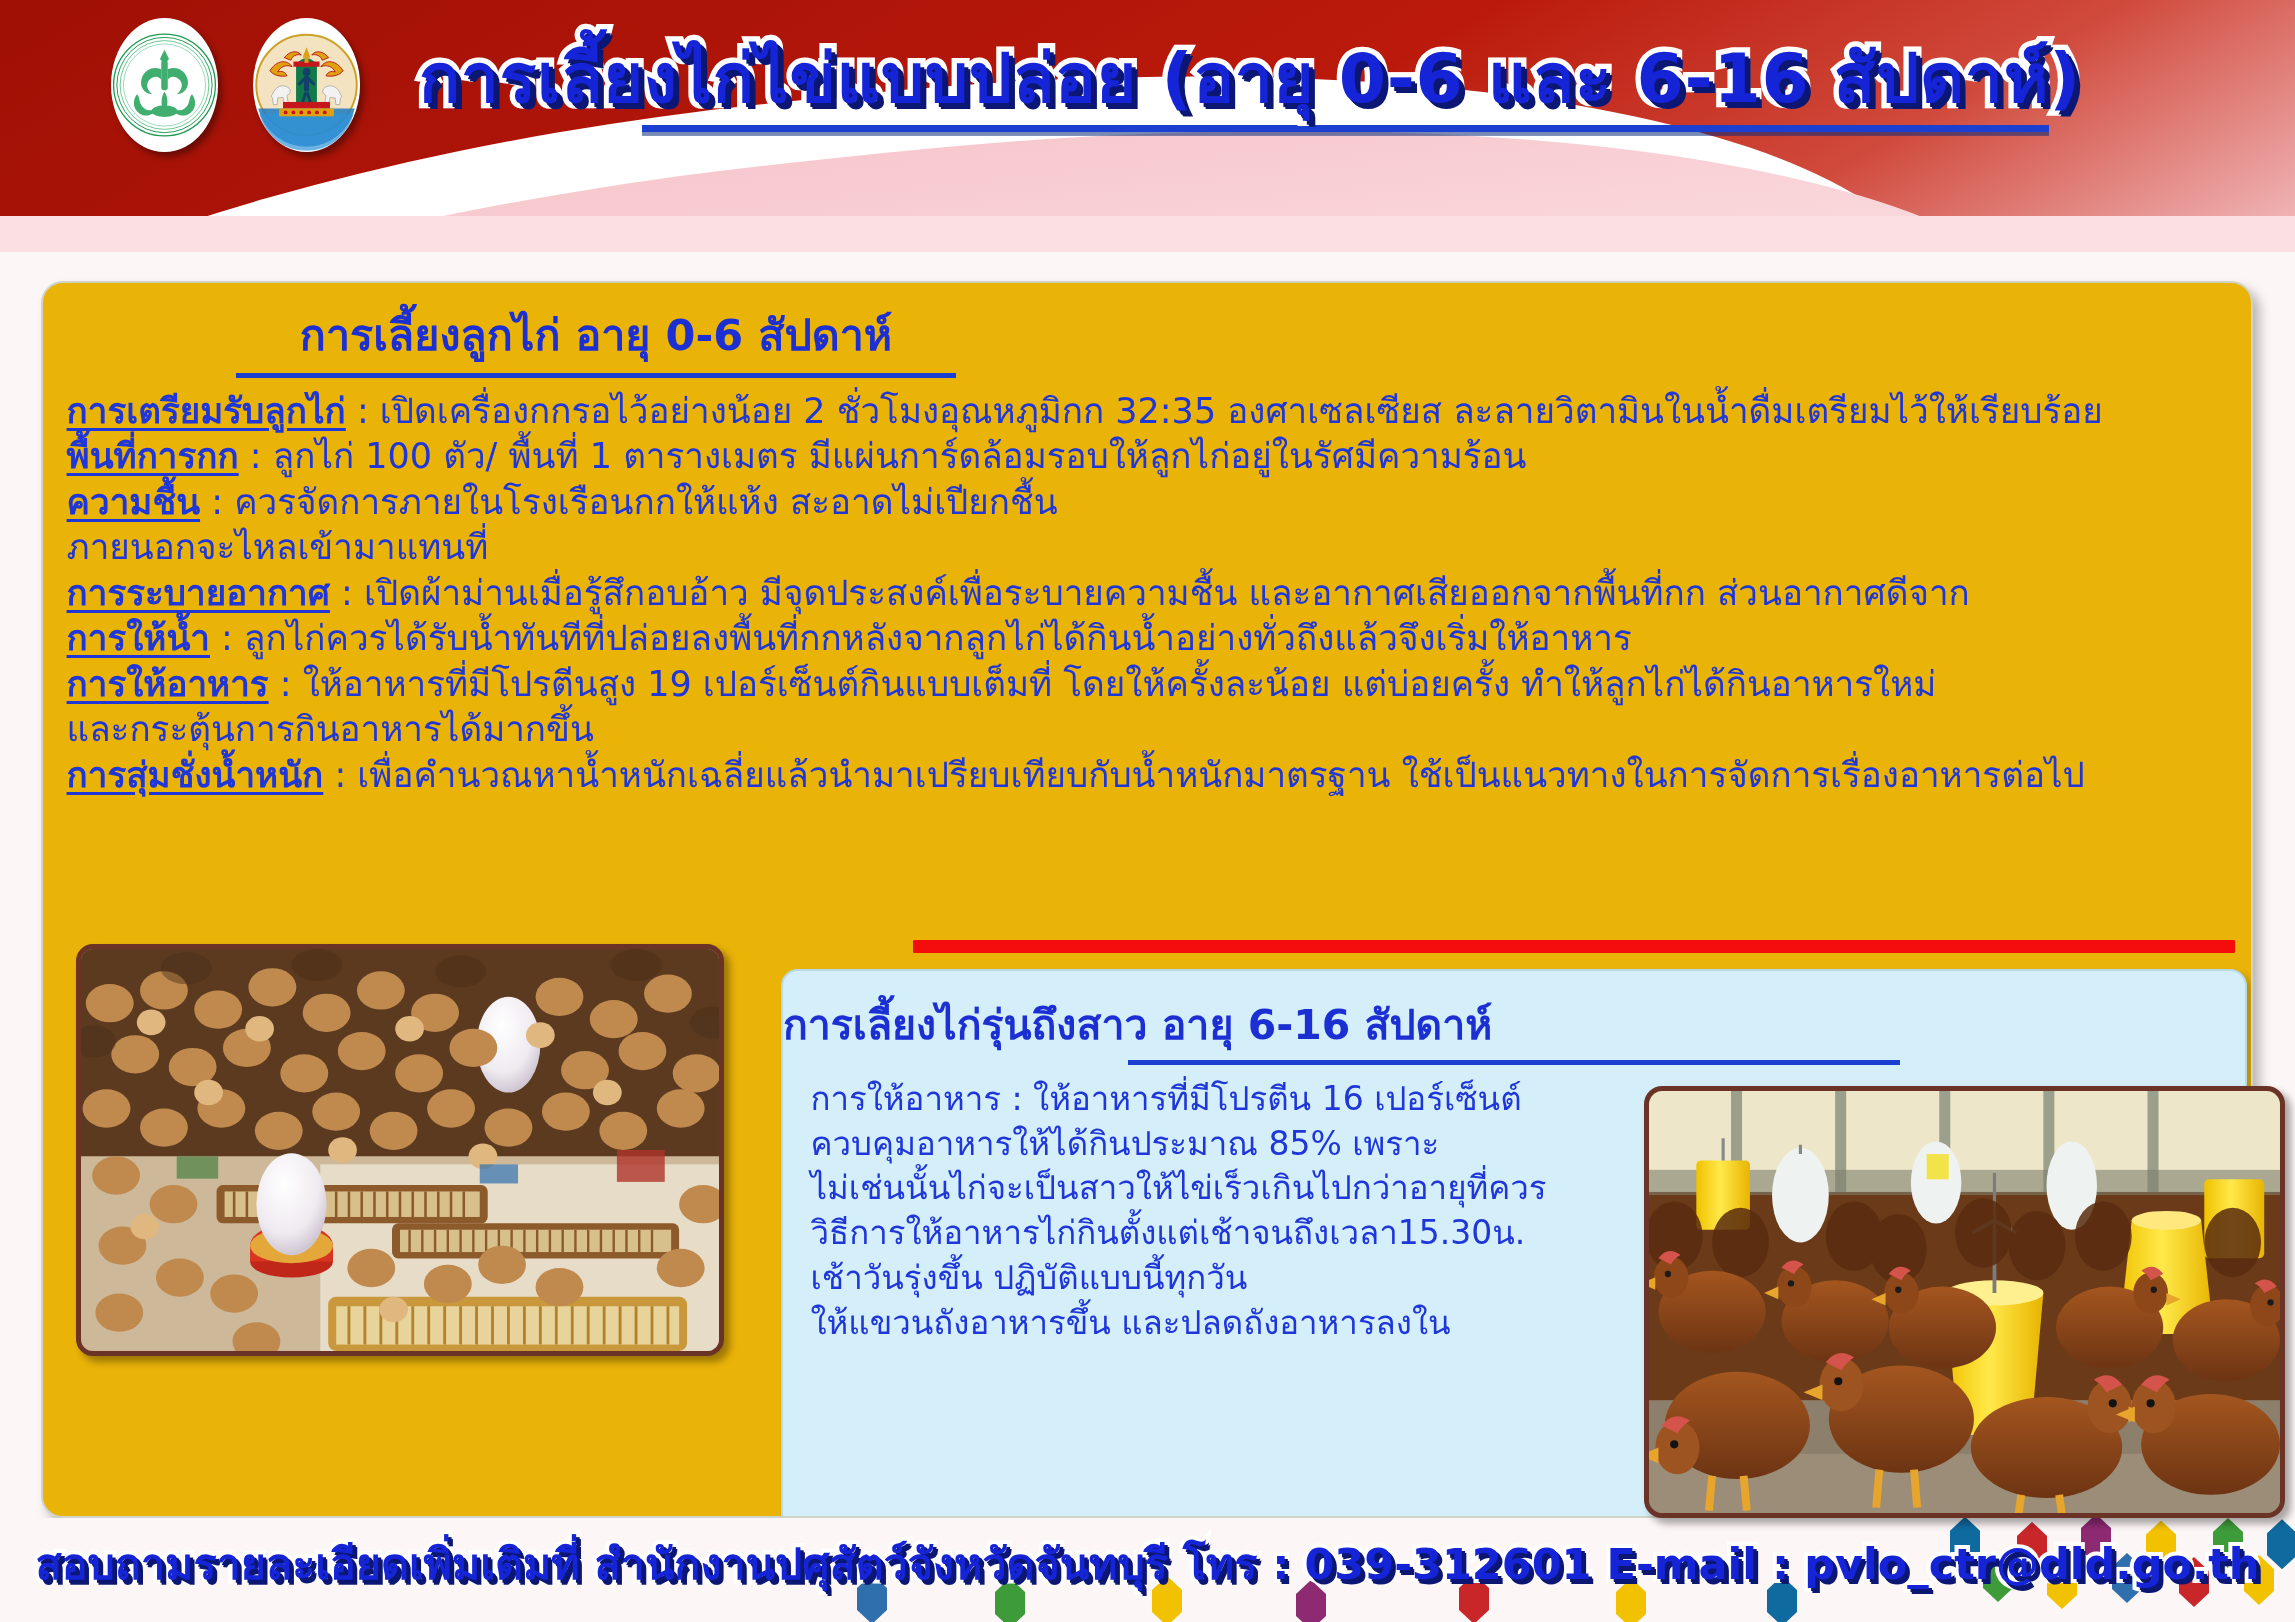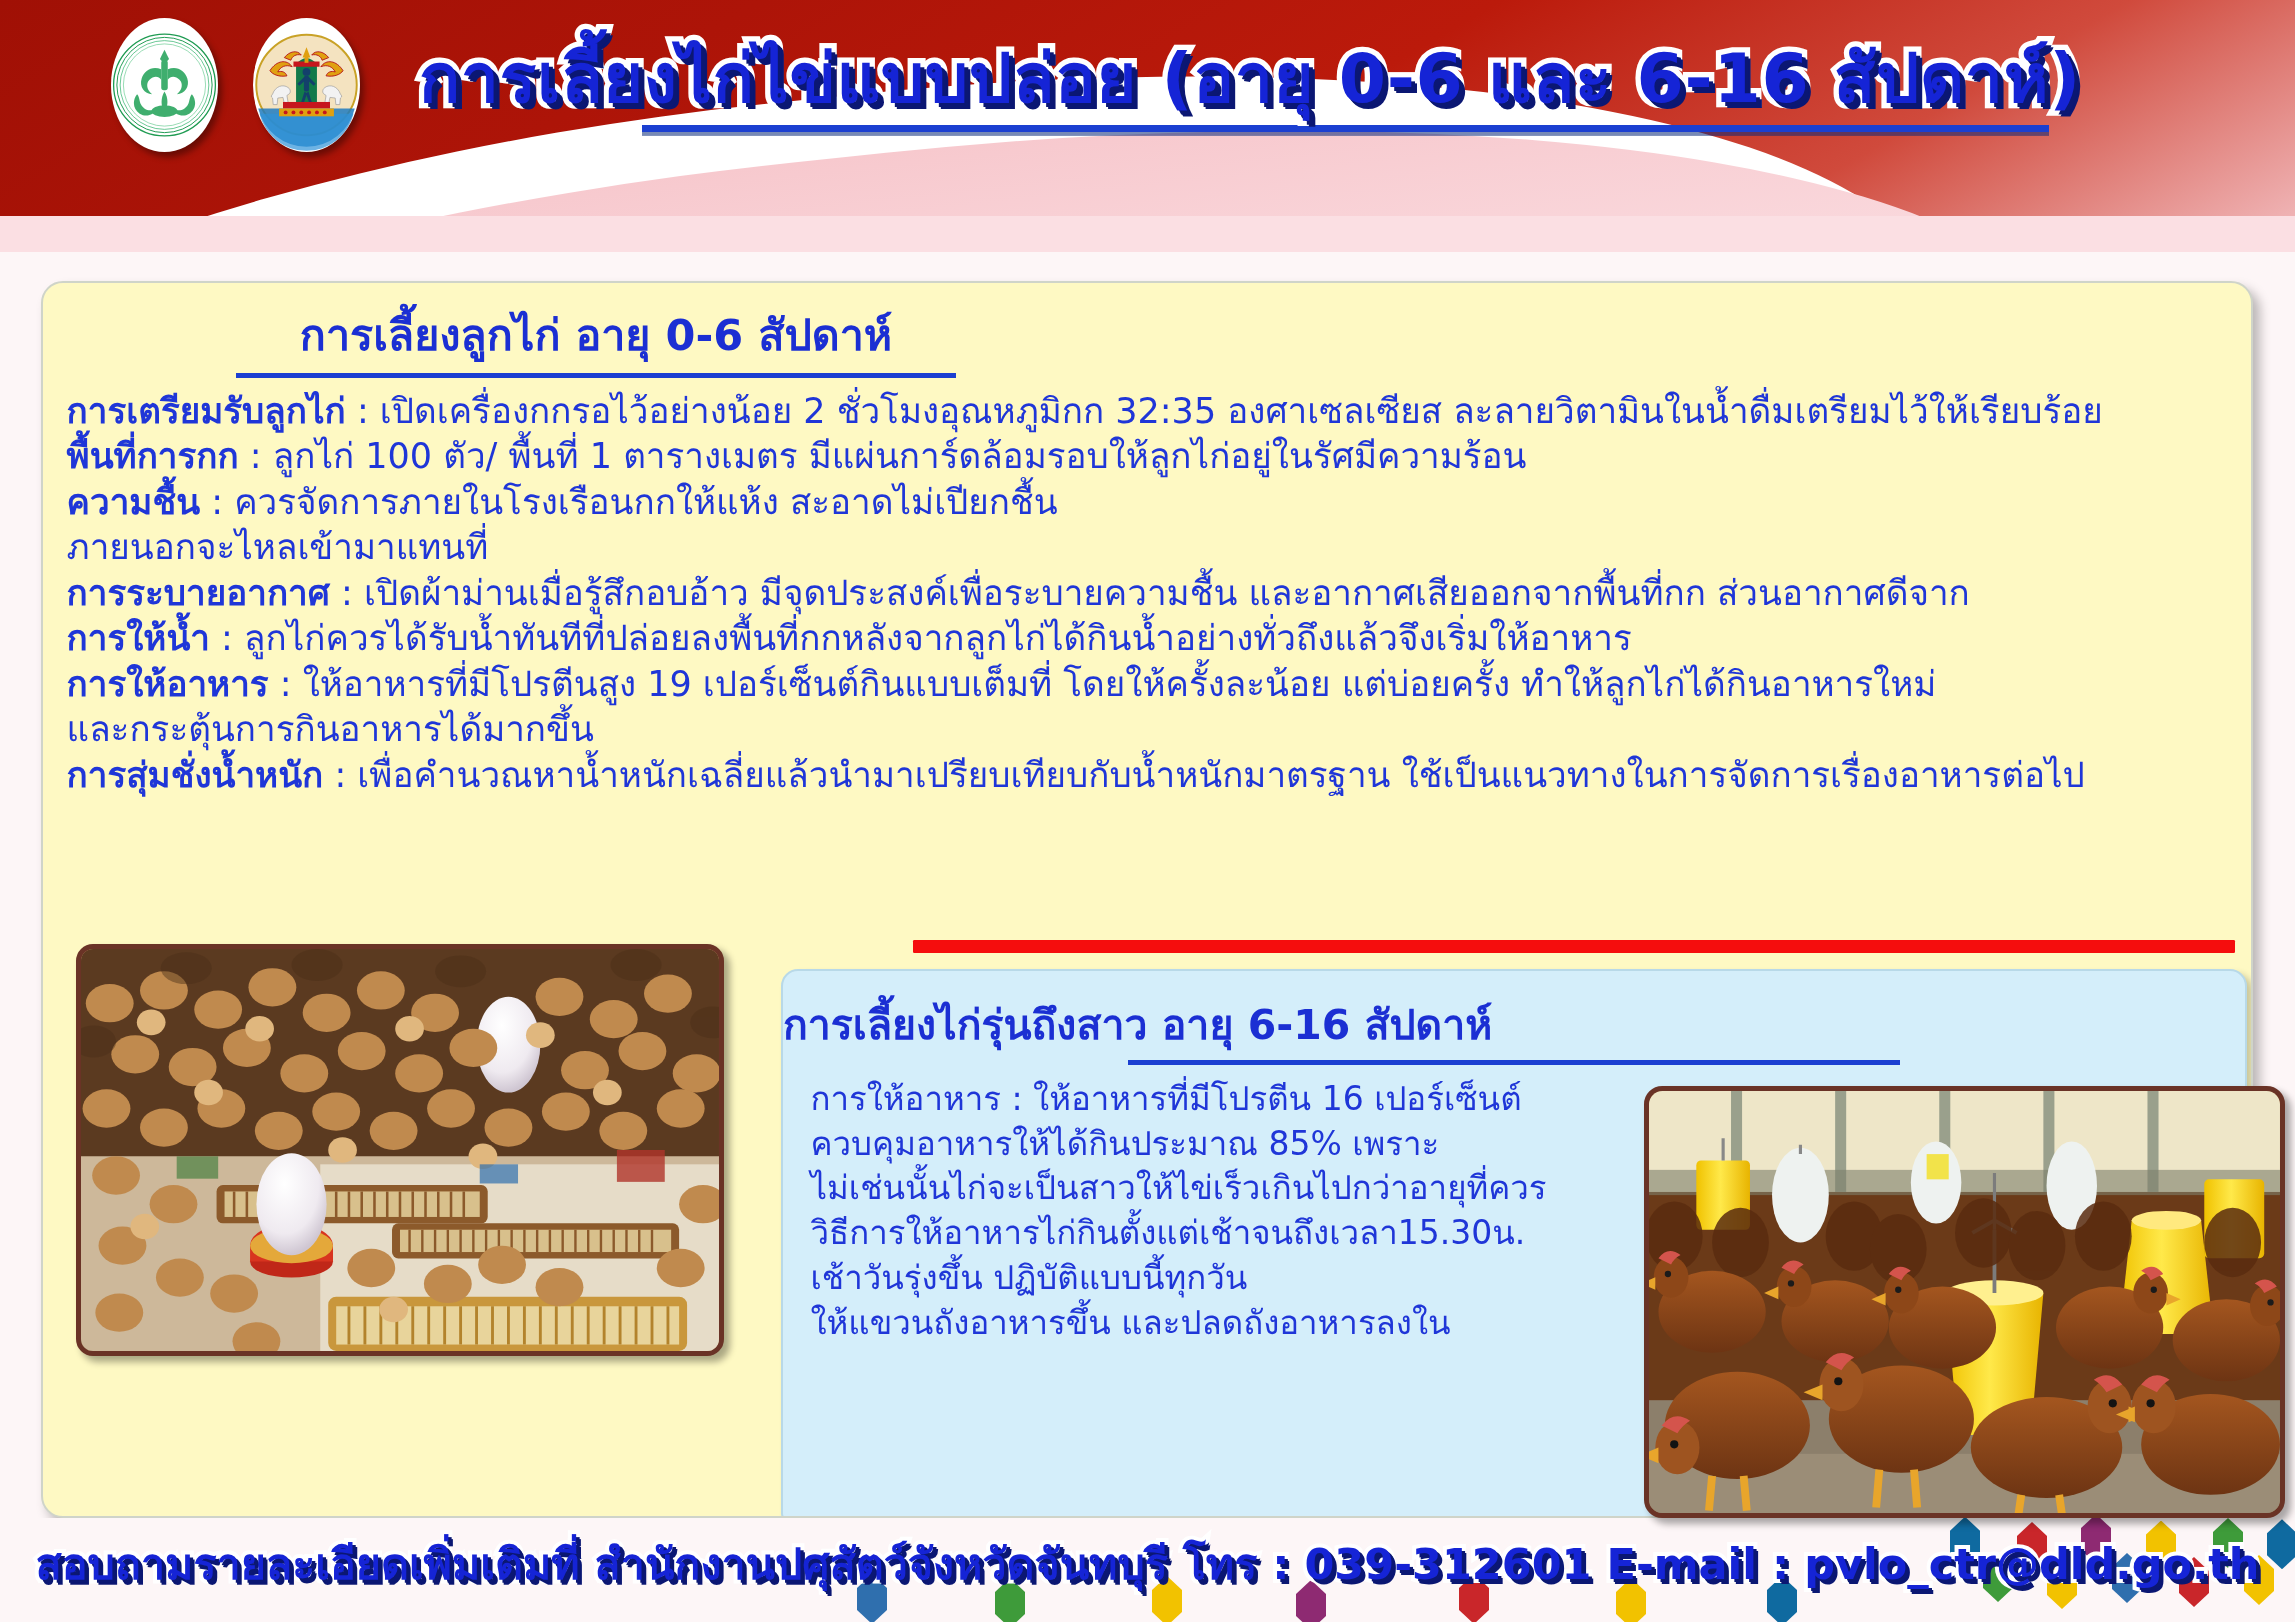--- a/index.html
+++ b/index.html
@@ -99,21 +99,21 @@
     box-shadow: 0 3.9px 0 rgba(8,40,120,.55);
   }
 
   
   .card {
     position: absolute;
     left: 41px;
     top: 281px;
     width: 2212px;
     height: 1237px;
-    background: #fef9c3;
+    background: #eab308;
     border: 2px solid #cfd4c9;
     border-radius: 22px;
     box-shadow: 6.5px 7.9px 10.5px rgba(0,0,0,.26);
     overflow: hidden;
   }
 
   .sec1-heading {
     margin: 18.3px 0 0 0;
     text-align: center;
     width: 1106px;
@@ -136,20 +136,21 @@
   }
   .b-line {
     font-family: "DejaVu Sans", sans-serif;
     font-size: 35px;
     line-height: 1.30;
     color: #1f36d8;
     white-space: nowrap;
   }
   .b-key {
     font-weight: bold;
+    text-decoration: underline;
     text-underline-offset: 4.6px;
   }
 
   .red-rule {
     position: absolute;
     left: 870px;
     top: 657px;
     width: 1322px;
     height: 13px;
     background: #f50d0d;

